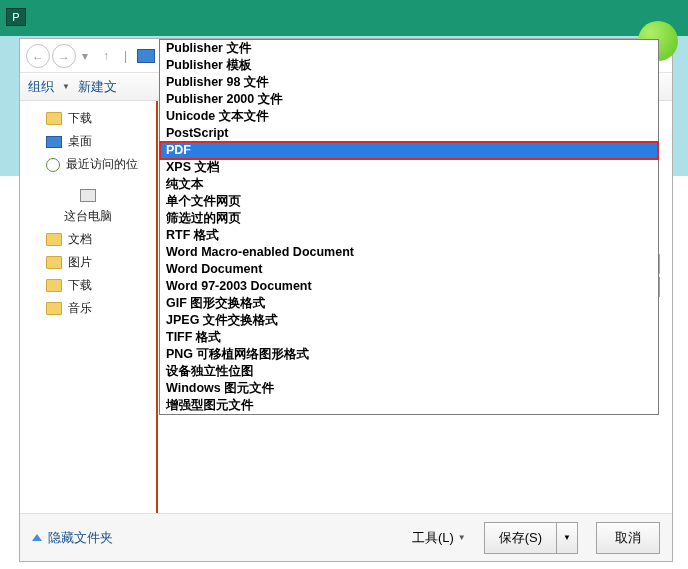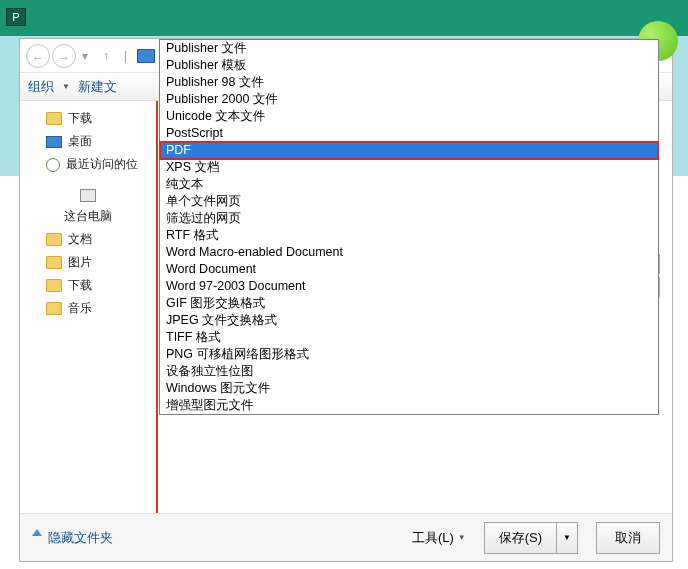--- a/index.html
+++ b/index.html
@@ -171,41 +171,42 @@
     cursor: pointer;
   }
   .dlg-footer {
     position: absolute; left: 0; right: 0; bottom: 0;
     height: 48px;
     border-top: 1px solid #e0e0e0;
     background: #f6f6f6;
     display: flex; align-items: center;
     padding: 0 12px;
   }
-  .footer-left { display: flex; align-items: flex-start; gap: 6px; color: #18508b; font-size: 13px;}
+  .footer-left { display: flex; align-items: center; gap: 6px; color: #18508b; font-size: 13px;}
   .chev {
     width: 0; height: 0;
     border-left: 5px solid transparent;
     border-right: 5px solid transparent;
     border-bottom: 7px solid #4a8bd6;
   }
   .footer-right { margin-left: auto; display: flex; align-items: center; gap: 18px;}
   .tool-drop { display:flex; align-items:center; gap:4px; font-size:13px;}
   .save-combo { display: flex; }
   .save-combo .win-btn.main { border-right: none; padding: 0 14px;}
   .save-combo .win-btn.drop { padding: 0 6px; font-size: 8px;}
 
   
   .dropdown {
     position: absolute;
     left: 139px; top: 0;
     right: 13px;
     background: #fff;
     border: 1px solid #7c7c7c;
     z-index: 50;
+    font-weight: bold;
   }
   .dd-item {
     padding: 0 6px;
     height: 17px;
     line-height: 17px;
     font-size: 12.5px;
     white-space: nowrap;
     cursor: default;
   }
   .dd-item.selected {

